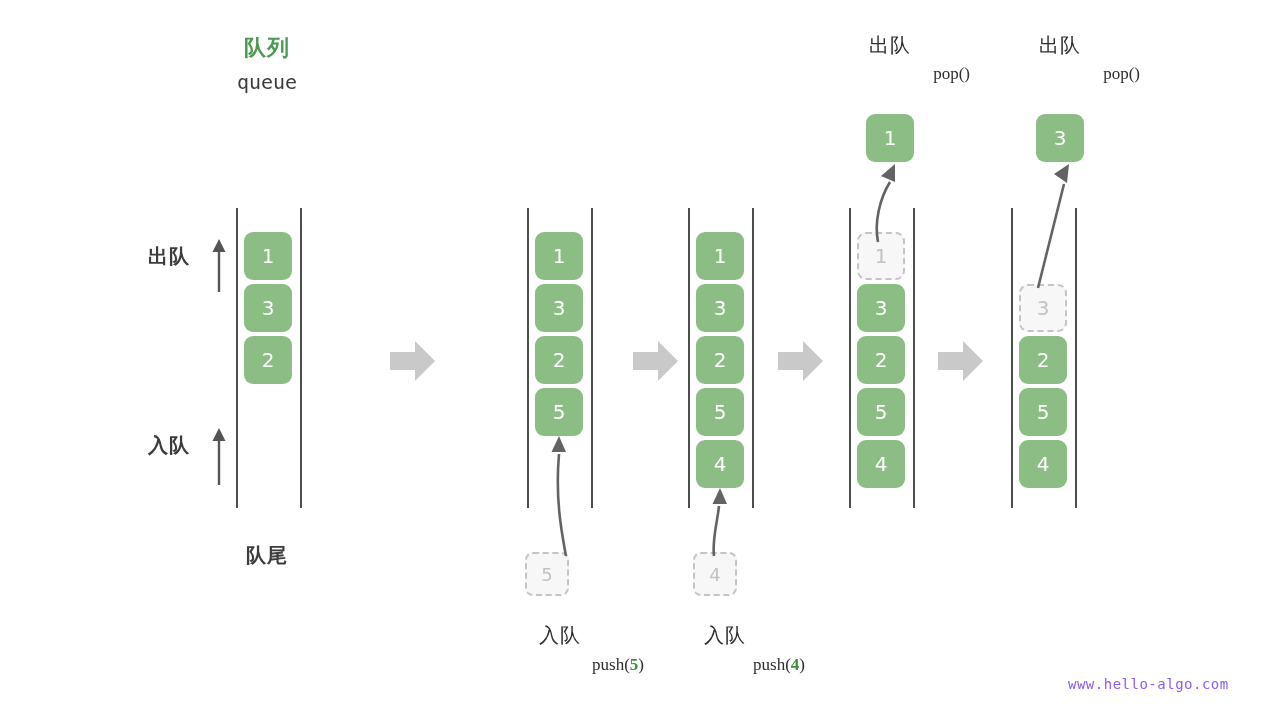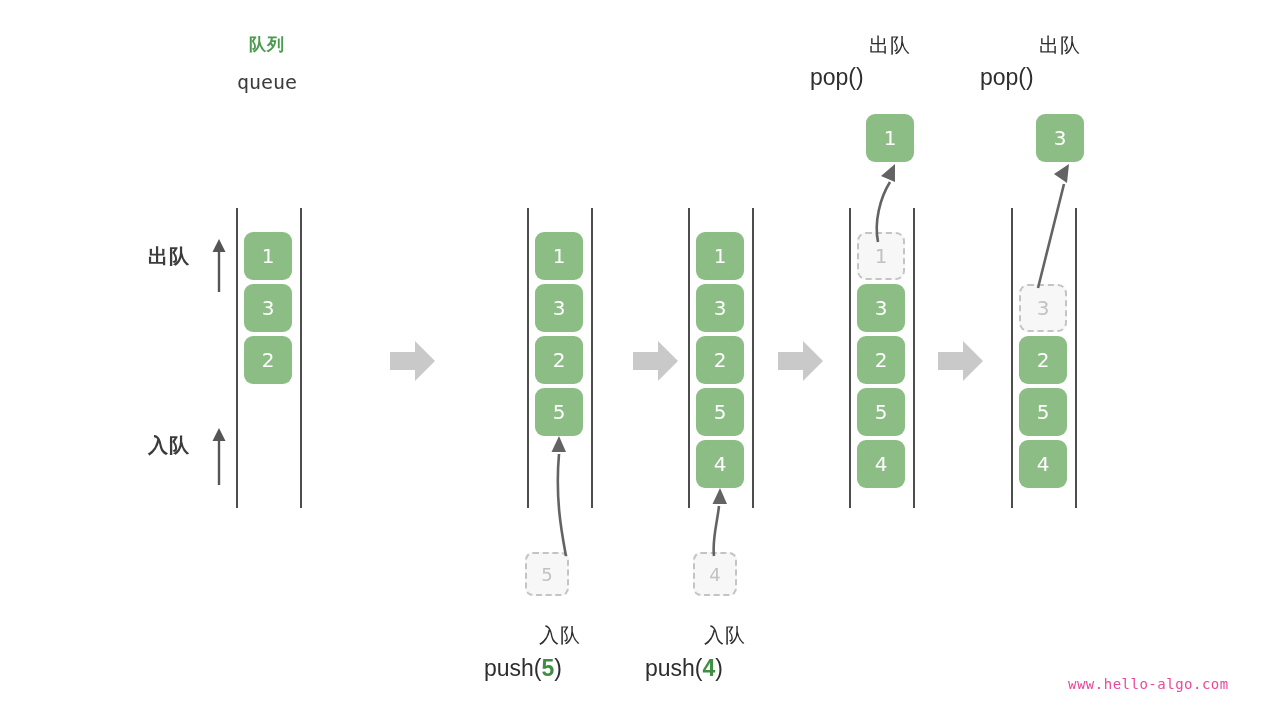--- a/index.html
+++ b/index.html
@@ -19,21 +19,21 @@
     left: 0; top: 0;
     width: 1280px;
     height: 720px;
   }
 
   
   .abs { position: absolute; }
 
   
   .title-cn {
-    font-size: 17px;
+    font-size: 22px;
     font-weight: bold;
     color: #4a9a4f;
     text-align: center;
     white-space: nowrap;
     letter-spacing: 1px;
   }
   .title-en {
     font-size: 20px;
     font-weight: normal;
     color: #3c3c3c;
@@ -58,31 +58,31 @@
     letter-spacing: 1px;
   }
   .op-label-cn {
     font-size: 20px;
     color: #2e2e2e;
     text-align: center;
     white-space: nowrap;
     letter-spacing: 1px;
   }
   .op-label-code {
-    font-size: 23px;
+    font-size: 17px;
     color: #2e2e2e;
-    text-align: left;
-    white-space: nowrap;
-    font-family: Liberation Sans, sans-serif;
+    text-align: right;
+    white-space: nowrap;
+    font-family: Liberation Serif, serif;
   }
   .op-label-code .num { color: #3f8f43; font-weight: bold; }
 
   .watermark {
     font-size: 14px;
-    color: #ec4899;
+    color: #8b5cf6;
     font-family: "DejaVu Sans Mono", "Liberation Mono", monospace;
     letter-spacing: 0.5px;
     white-space: nowrap;
   }
 
   
   .rail {
     position: absolute;
     width: 2px;
     background: #4d4d4d;
@@ -130,20 +130,21 @@
   .motion-arrow { position: absolute; overflow: visible; }
 </style>
 </head>
 <body>
 
 <div class="stage">
 
   <div class="abs title-cn" style="left:182px; top:33px; width:170px;">队列</div>
   <div class="abs title-en" style="left:182px; top:70px; width:170px;">queue</div>
 
+  <div class="abs head-label" style="left:182px; top:542px; width:170px;">队尾</div>
 
   <div class="abs side-label" style="left:80px; top:243px; width:110px;">出队</div>
   <div class="abs side-label" style="left:80px; top:432px; width:110px;">入队</div>
 
   <svg class="thin-arrow" style="left:206px; top:236px;" width="26" height="58" viewBox="0 0 26 58">
     <path d="M13,56 L13,12" stroke="#555555" stroke-width="2.4" fill="none"></path>
     <path d="M13,3 L19.5,16 L6.5,16 Z" fill="#555555"></path>
   </svg>
 
   <svg class="thin-arrow" style="left:206px; top:425px;" width="26" height="62" viewBox="0 0 26 62">

